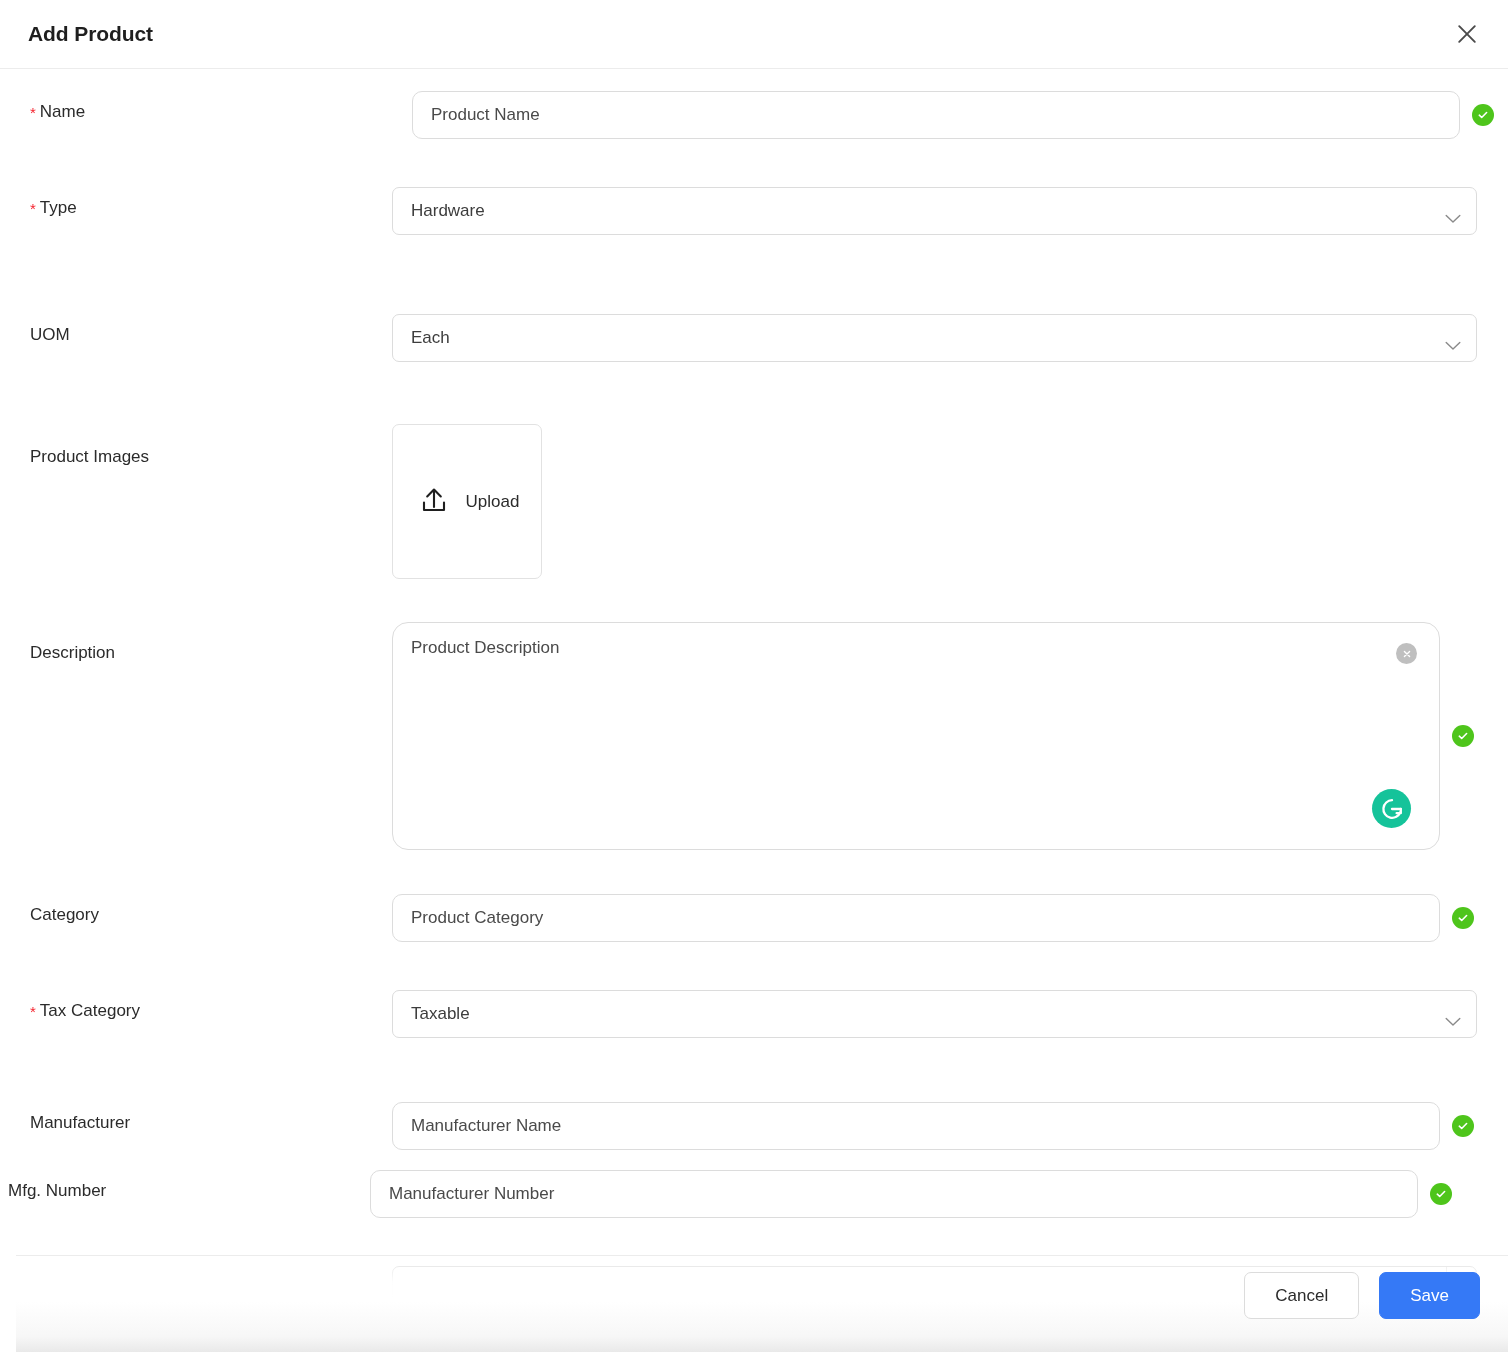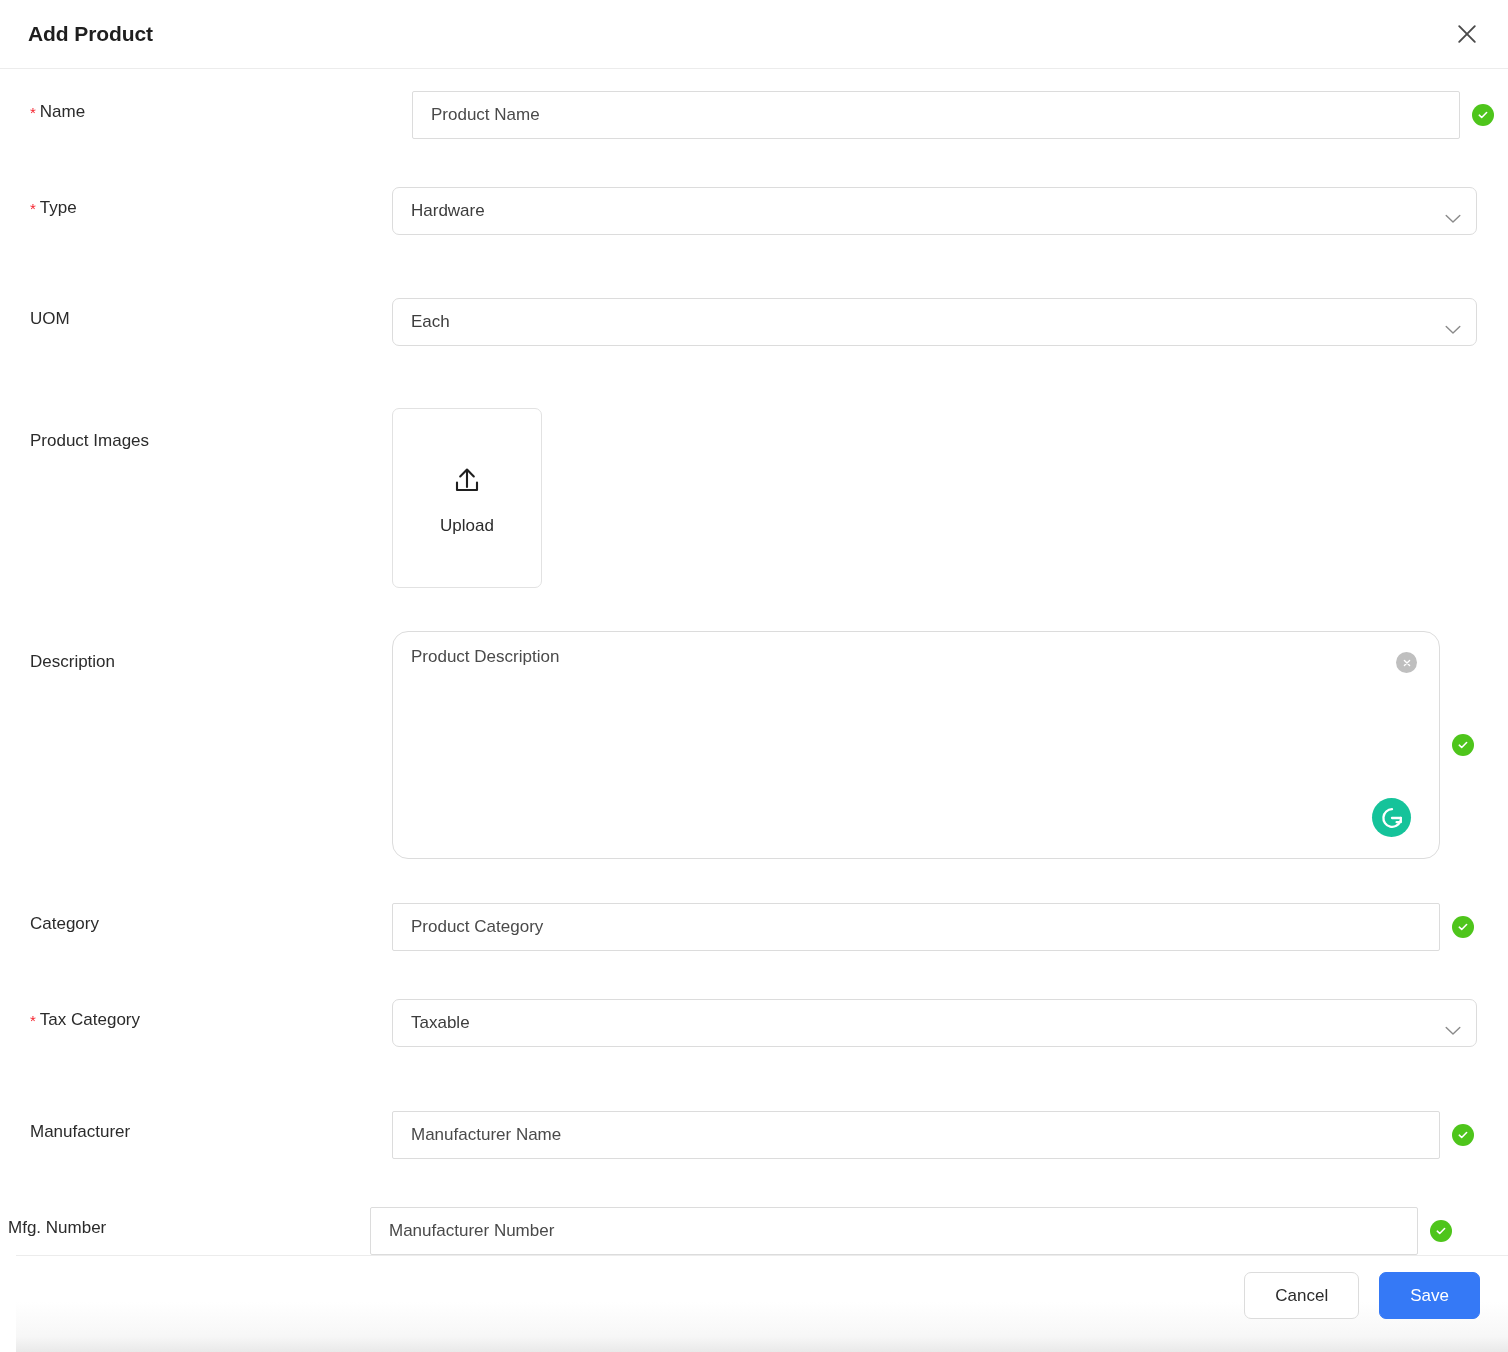--- a/index.html
+++ b/index.html
@@ -81,21 +81,21 @@
     position: relative;
     display: flex;
     align-items: flex-start;
   }
 
   
   .text-input {
     width: 1048px;
     height: 48px;
     border: 1px solid #dcdcdc;
-    border-radius: 2px;
+    border-radius: 10px;
     background: #fff;
     font-family: "Liberation Sans", sans-serif;
     font-size: 17px;
     color: #3d3d3d;
     padding: 0 18px;
     outline: none;
   }
   .text-input::placeholder { color: #4a4a4a; opacity: 1; }
 
   
@@ -134,26 +134,26 @@
     margin-top: 13px;
     display: flex;
     align-items: center;
     justify-content: center;
     flex: 0 0 auto;
   }
   .check-badge.mid { align-self: center; margin-top: 0; }
 
   
   .upload-tile {
-    width: 150px; height: 180px;
+    width: 150px; height: 155px;
     border: 1px solid #e2e2e2;
     border-radius: 7px;
     background: #fff;
     display: flex;
-    flex-direction: column;
+    flex-direction: row;
     align-items: center;
     justify-content: center;
     gap: 13px;
     cursor: pointer;
   }
   .upload-label { font-size: 17px; color: #2b2b2b; }
 
   
   .ta-wrap { position: relative; width: 1048px; }
   .textarea {
@@ -293,21 +293,21 @@
           <div class="select-box">Hardware</div>
           <span class="select-chevron">
             <svg width="16" height="10" viewBox="0 0 16 10">
                 <path d="M1.2 1.4 L8 8 L14.8 1.4" stroke="#8a8a8a" stroke-width="1.4" fill="none" stroke-linecap="round" stroke-linejoin="round"></path>
               </svg>
           </span>
         </div>
       </div>
     </div>
 
-    <div class="form-row" style="margin-top:47px;justify-content:flex-end;">
+    <div class="form-row" style="margin-top:63px;justify-content:flex-end;">
       <div class="form-label">UOM</div>
       <div class="field-col">
         <div class="select-wrap">
           <div class="select-box">Each</div>
           <span class="select-chevron">
             <svg width="16" height="10" viewBox="0 0 16 10">
                 <path d="M1.2 1.4 L8 8 L14.8 1.4" stroke="#8a8a8a" stroke-width="1.4" fill="none" stroke-linecap="round" stroke-linejoin="round"></path>
               </svg>
           </span>
         </div>
@@ -389,21 +389,21 @@
       <div class="field-col">
         <input class="text-input" type="text" placeholder="Manufacturer Name" style="">
         <span class="check-badge">
           <svg width="12" height="12" viewBox="0 0 12 12">
               <path d="M2.3 6.2 L4.7 8.5 L9.6 3.5" stroke="#fff" stroke-width="1.6" fill="none" stroke-linecap="round" stroke-linejoin="round"></path>
             </svg>
         </span>
       </div>
     </div>
 
-    <div class="form-row" style="margin-top:48px;padding-left:8px;">
+    <div class="form-row" style="margin-top:20px;padding-left:8px;">
       <div class="form-label">Mfg. Number</div>
       <div class="field-col">
         <input class="text-input" type="text" placeholder="Manufacturer Number" style="">
         <span class="check-badge">
           <svg width="12" height="12" viewBox="0 0 12 12">
               <path d="M2.3 6.2 L4.7 8.5 L9.6 3.5" stroke="#fff" stroke-width="1.6" fill="none" stroke-linecap="round" stroke-linejoin="round"></path>
             </svg>
         </span>
       </div>
     </div>

